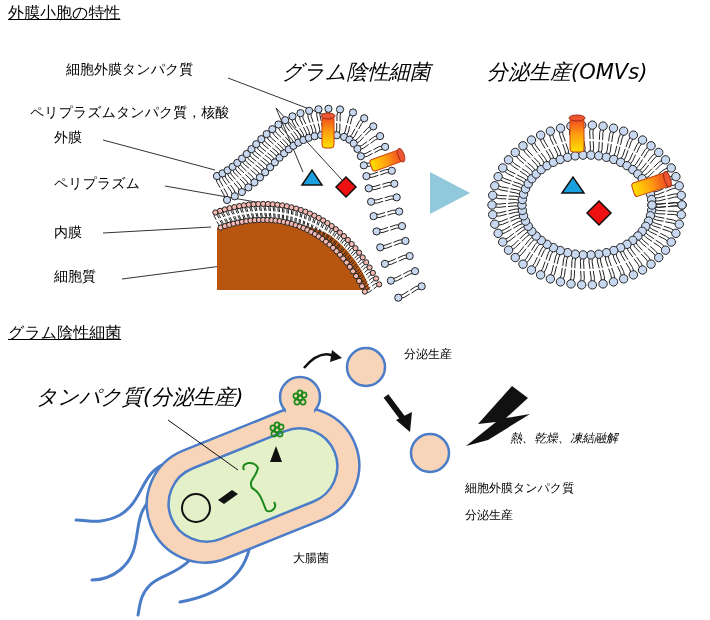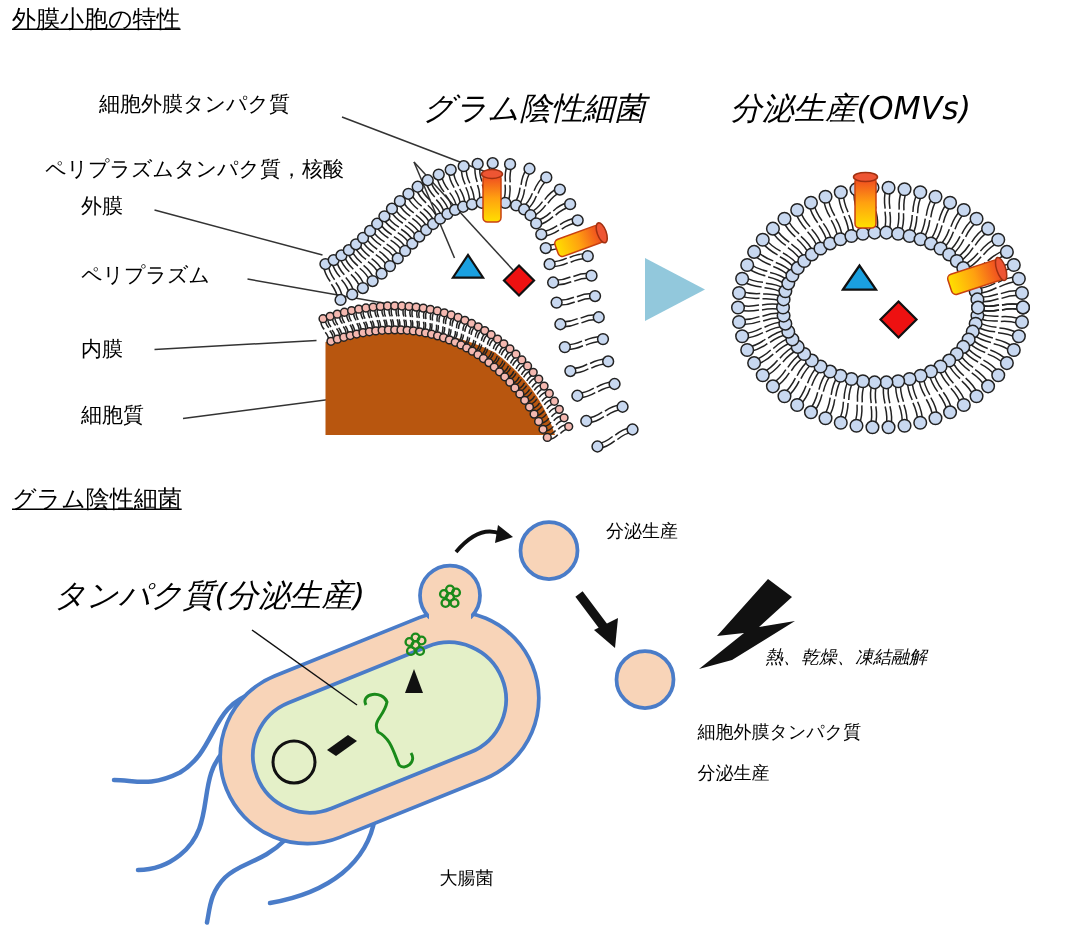--- a/index.html
+++ b/index.html
@@ -25,21 +25,21 @@
 <div class="abs lbl-sm" style="left:54px;top:129px;font-family:Liberation Serif, serif;">外膜</div>
 <div class="abs lbl-sm" style="left:54px;top:175px;">ペリプラズム</div>
 <div class="abs lbl-sm" style="left:54px;top:224px;">内膜</div>
 <div class="abs lbl-sm" style="left:54px;top:268px;">細胞質</div>
 
 <div class="abs lbl-lg" style="left:36px;top:383px;">タンパク質(分泌生産)</div>
 <div class="abs lbl-md" style="left:404px;top:346px;">分泌生産</div>
 <div class="abs lbl-md" style="left:510px;top:430px;font-style:italic;">熱、乾燥、凍結融解</div>
 <div class="abs lbl-md" style="left:465px;top:480px;">細胞外膜タンパク質</div>
 <div class="abs lbl-md" style="left:465px;top:507px;">分泌生産</div>
-<div class="abs lbl-md" style="left:293px;top:550px;margin-top:27px;">大腸菌</div>
+<div class="abs lbl-md" style="left:293px;top:550px;">大腸菌</div>
 
 <svg id="art" width="710" height="620" viewBox="0 0 710 620">
   <defs>
     <linearGradient id="protGrad" x1="0" y1="0" x2="0" y2="1">
       <stop offset="0" stop-color="#ee4422"></stop>
       <stop offset="0.5" stop-color="#ffa010"></stop>
       <stop offset="1" stop-color="#ffe000"></stop>
     </linearGradient>
     <linearGradient id="protGrad2" x1="1" y1="0" x2="0" y2="0">
       <stop offset="0" stop-color="#ee4422"></stop>

